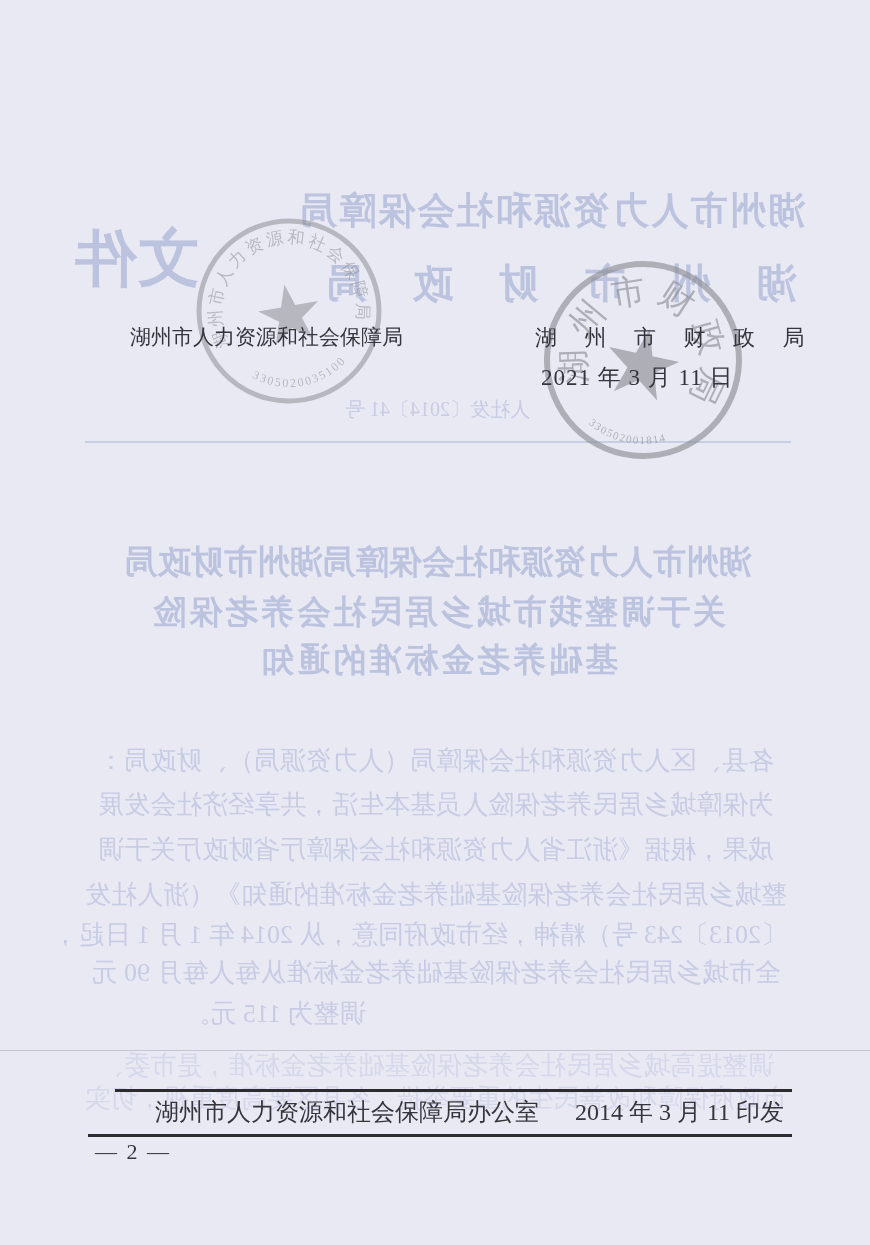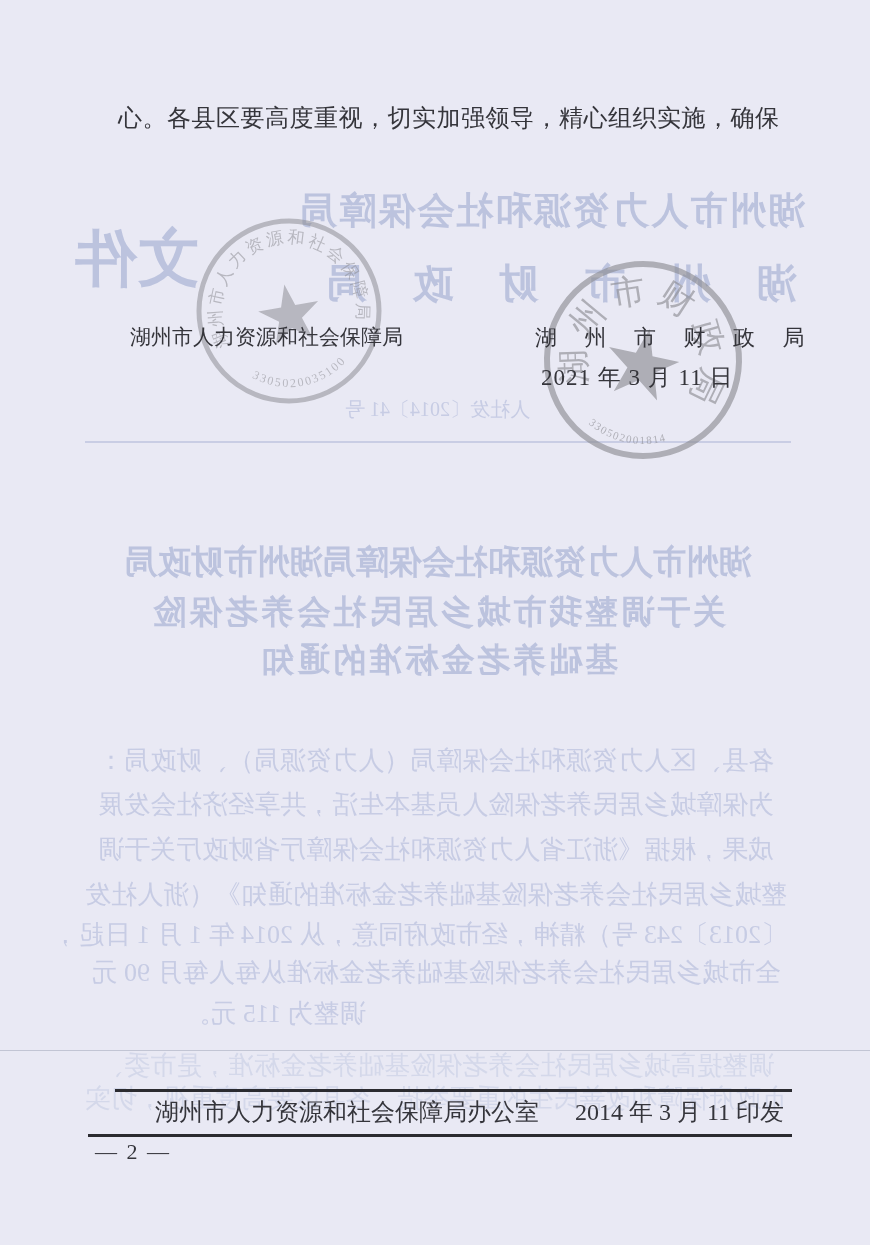--- a/index.html
+++ b/index.html
@@ -85,21 +85,20 @@
     <path id="rsealBot" d="M66.8,183.8 A84,84 0 0 0 163.2,183.8" fill="none"></path>
     <text class="seal-text" style="font-size:34px;letter-spacing:8px;">
       <textPath href="#rsealTop" startOffset="50%" text-anchor="middle">湖州市财政局</textPath>
     </text>
     <polygon class="seal-text" transform="translate(115,121) scale(1.18)" points="0,-32 7.2,-9.9 30.4,-9.9 11.6,3.8 18.8,25.9 0,12.2 -18.8,25.9 -11.6,3.8 -30.4,-9.9 -7.2,-9.9"></polygon>
     <text class="seal-text" style="font-size:11px;letter-spacing:1.5px;">
       <textPath href="#rsealBot" startOffset="50%" text-anchor="middle">330502001814</textPath>
     </text>
   </svg>
 
-  <div class="abs ink para" style="left:118px;top:106px;">心。各县区要高度重视，切实加强领导，精心组织实施，确保</div>
 
   <div class="abs ink sig" style="left:130px;top:327px;">湖州市人力资源和社会保障局</div>
   <div class="abs ink sig-r" style="left:535px;top:327px;">湖 州 市 财 政 局</div>
   <div class="abs ink date" style="left:541px;top:366px;">2021 年 3 月 11 日</div>
 
   <div class="rule" style="left:115px;top:1089px;width:677px;height:3px;"></div>
   <div class="abs ink footer-text" style="left:155px;top:1100px;">
     <span>湖州市人力资源和社会保障局办公室</span>
     <span style="display:inline-block;width:24px;"></span>
     <span>2014 年 3 月 11 印发</span>

